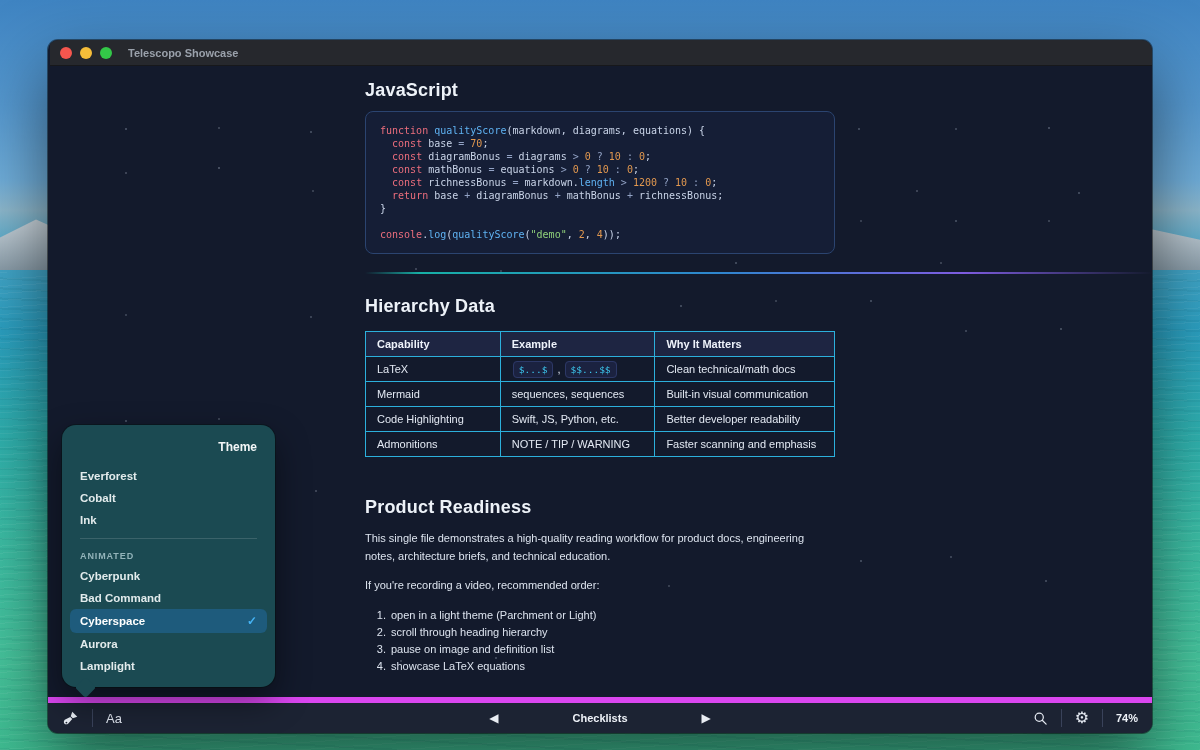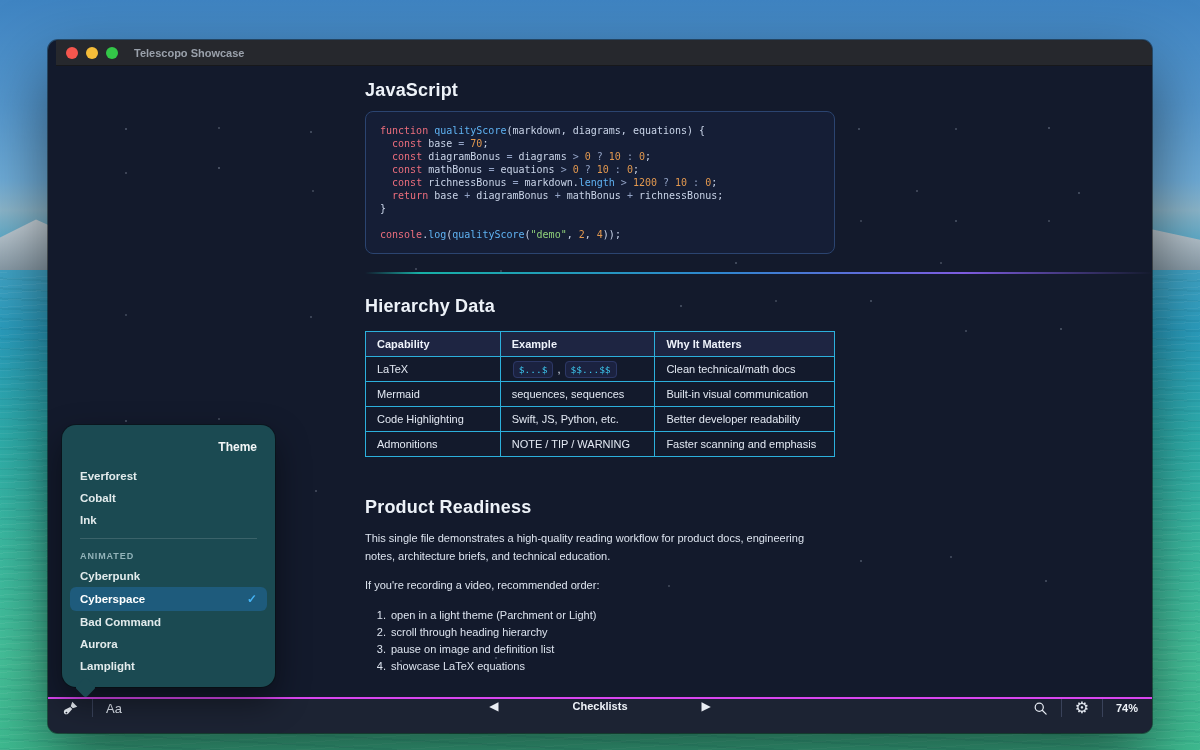--- a/index.html
+++ b/index.html
@@ -17,21 +17,21 @@
   .water-tex { position:absolute; left:0; right:0; top:272px; bottom:0; opacity:.8;
     background:repeating-linear-gradient(176deg,rgba(255,255,255,.07) 0 1px,transparent 1px 7px),
                repeating-linear-gradient(3deg,rgba(8,84,92,.10) 0 2px,transparent 2px 10px); }
 
   
   .window { position:absolute; left:48px; top:40px; width:1104px; height:693px;
     border-radius:10px; overflow:visible; background:#131a2c;
     box-shadow:0 30px 70px rgba(0,0,0,.55),0 0 0 1px rgba(0,0,0,.45); }
   .win-clip { position:absolute; inset:0; border-radius:10px; overflow:hidden; }
 
-  .titlebar { position:absolute; top:0; left:8px; right:0; height:26px; background:#26282d;
+  .titlebar { position:absolute; top:0; left:2px; right:0; height:26px; background:#26282d;
     border-bottom:1px solid #17181b; display:flex; align-items:center; padding:0 10px; }
   .light { width:12px; height:12px; border-radius:50%; margin-right:8px; }
   .light.red { background:#f5564e; } .light.yellow { background:#f5bd39; } .light.green { background:#33c748; }
   .win-title { color:#9aa1ab; font-size:11px; font-weight:700; margin-left:8px; }
 
   
   .content { position:absolute; top:26px; left:0; right:0; bottom:36px; overflow:hidden; background:#131a2c; }
   .stars::after { content:''; position:absolute; left:0; top:0; width:2px; height:2px; border-radius:50%;
     box-shadow:
       77px 62px rgba(216,228,245,.32),170px 61px rgba(216,228,245,.26),262px 65px rgba(216,228,245,.30),
@@ -67,21 +67,21 @@
   .col1 { width:135px; } .col2 { width:155px; } .col3 { width:180px; }
   .pill { font-family:"DejaVu Sans Mono",monospace; font-size:9.5px; color:#3cc8ef; background:#1b2240;
     border:1px solid #2c3866; border-radius:4px; padding:2px 5px; margin:0 1px; }
 
   .para { font-size:11px; line-height:1.6; color:#dce3ee; margin-top:12px; }
   ol.rec-list { margin:12px 0 0 0; padding-left:24px; font-size:11px; line-height:1.55; color:#dce3ee; }
   ol.rec-list li { padding-left:2px; }
 
   
   .toolbar { position:absolute; left:0; right:0; bottom:0; height:36px; background:#1c2333;
-    border-top:2px solid #d946ef; display:flex; align-items:flex-start; padding:0 14px; }
+    border-top:6px solid #d946ef; display:flex; align-items:center; padding:0 14px; }
   .tb-left,.tb-right { display:flex; align-items:center; gap:13px; }
   .tb-right { margin-left:auto; }
   .tb-sep { width:1px; height:18px; background:#39425a; }
   .aa-label { font-size:13px; color:#dfe5ef; }
   .tb-center { position:absolute; left:50%; transform:translateX(-50%); display:flex; align-items:center; gap:74px; }
   .nav-arrow { color:#e9edf3; font-size:12px; cursor:default; }
   .tb-section { font-size:11px; font-weight:700; color:#eef2f8; }
   .gear-glyph { font-size:16px; color:#e3e8f0; line-height:1; }
   .zoom-label { font-size:11px; font-weight:700; color:#eef2f8; }
 
@@ -223,28 +223,28 @@
           <span>Cobalt</span>
         </div>
         <div class="pp-item">
           <span>Ink</span>
         </div>
         <div class="pp-div"></div>
         <div class="pp-section">ANIMATED</div>
         <div class="pp-item">
           <span>Cyberpunk</span>
         </div>
+        <div class="pp-item">
+          <span>Bad Command</span>
+        </div>
         <div class="pp-item sel">
           <span>Cyberspace</span>
           <span class="check">✓</span>
         </div>
         <div class="pp-item">
-          <span>Bad Command</span>
-        </div>
-        <div class="pp-item">
           <span>Aurora</span>
         </div>
         <div class="pp-item">
           <span>Lamplight</span>
         </div>
       </div>
   </div>
 </div>
 
 </body></html>

